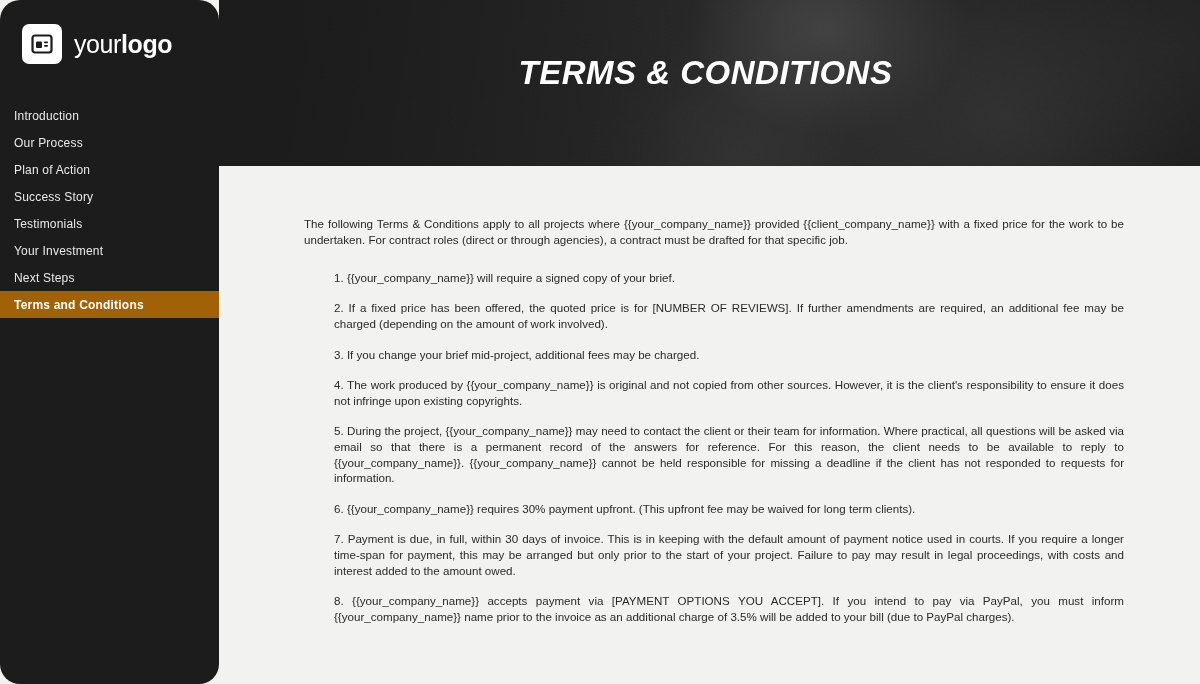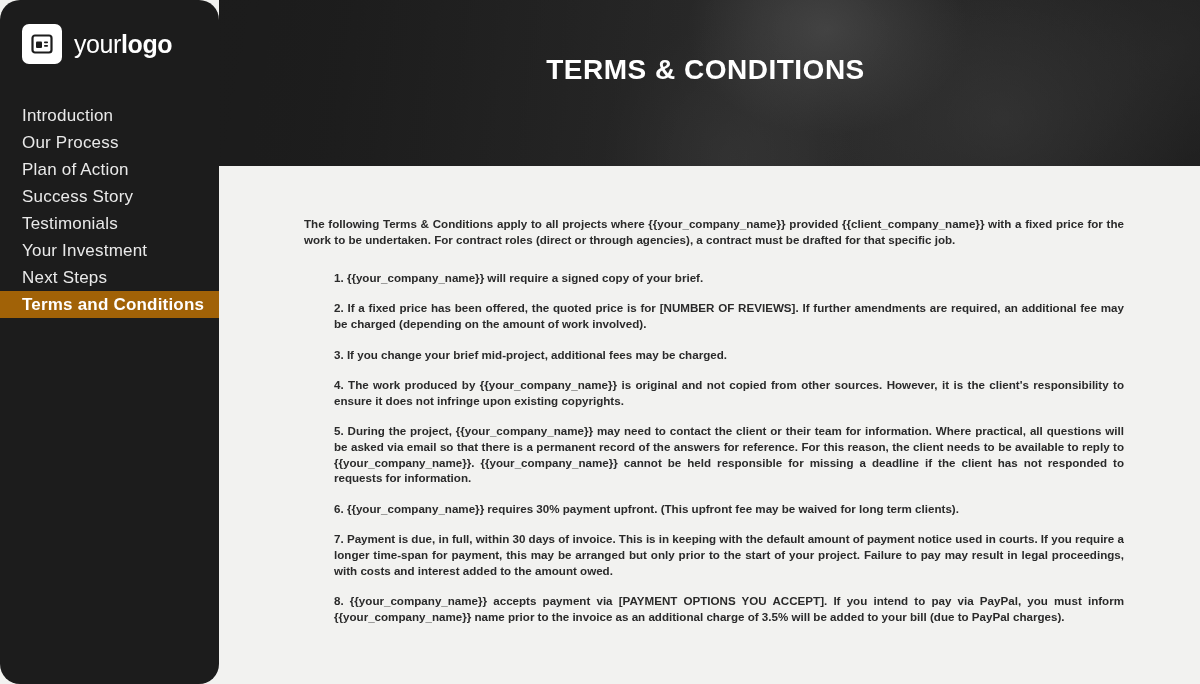--- a/index.html
+++ b/index.html
@@ -48,22 +48,22 @@
   }
   .logo-text b { font-weight: 700; }
 
   .nav {
     margin-top: 38px;
   }
   .nav-item {
     height: 27px;
     display: flex;
     align-items: center;
-    padding-left: 22px;
-    font-size: 17px;
+    padding-left: 14px;
+    font-size: 12px;
     color: #e9e9e9;
     letter-spacing: 0.2px;
     font-weight: 400;
     cursor: pointer;
   }
   .nav-item.active {
     background: #a16207;
     font-weight: 700;
     color: #ffffff;
   }
@@ -91,36 +91,36 @@
     position: absolute;
     inset: 0;
     background: linear-gradient(90deg, rgba(28,28,28,0.92) 0%, rgba(28,28,28,0.55) 28%, rgba(28,28,28,0.35) 55%, rgba(28,28,28,0.55) 100%);
   }
   .hero-title {
     position: absolute;
     left: 0; right: 8px;
     top: 54px;
     text-align: center;
     color: #ffffff;
-    font-size: 28px;
+    font-size: 33px;
+    font-style: italic;
     font-weight: 700;
     letter-spacing: 0.5px;
   }
 
   
   .doc {
     position: absolute;
     left: 219px; top: 166px;
     width: 981px; height: 518px;
     background: #f2f2f0;
     overflow: hidden;
   }
   .doc-inner {
     padding: 50px 76px 0 85px;
-    font-weight: bold;
   }
   p.intro {
     font-size: 11.6px;
     line-height: 16.4px;
     color: #2a2a2a;
     text-align: justify;
     margin-bottom: 14px;
   }
   ol.terms {
     list-style: none;

